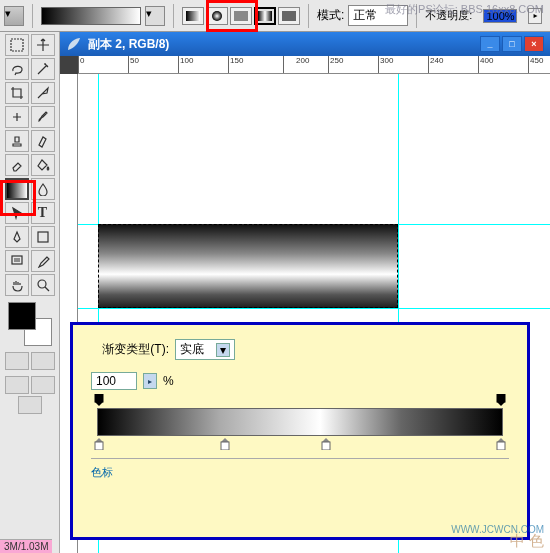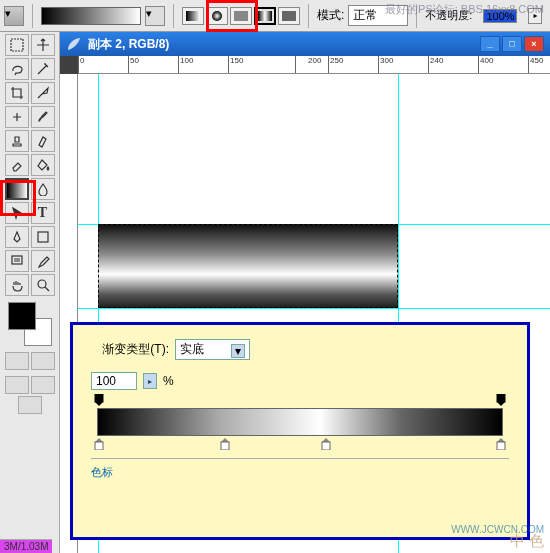--- a/index.html
+++ b/index.html
@@ -46,37 +46,37 @@
 .ruler-v { width:18px; background:#fff; border-right:1px solid #888; position:absolute; top:42px; bottom:0; left:0; }
 
 .canvas-area { position:absolute; top:42px; left:18px; right:0; bottom:0; background:#fff; overflow:hidden; }
 .guide-v { position:absolute; top:0; bottom:0; width:1px; background:#0ff; }
 .guide-h { position:absolute; left:0; right:0; height:1px; background:#0ff; }
 .selection { position:absolute; left:20px; top:150px; width:300px; height:84px; border:1px dashed #000; background:linear-gradient(180deg,#111 0%, #888 35%, #fff 60%, #555 85%, #222 100%); }
 
 .gradient-editor { position:absolute; left:70px; top:322px; width:460px; height:218px; background:#fef9c3; border:3px solid #0000c0; padding:14px 18px; z-index:10; }
 .ge-row { display:flex; align-items:center; gap:6px; margin-bottom:12px; font-size:12px; }
 .ge-label { width:78px; text-align:right; }
-.ge-select { border:1px solid #7a9; background:#fff; padding:1px 4px; width:75px; display:flex; align-items:flex-end; justify-content:space-between; }
+.ge-select { border:1px solid #7a9; background:#fff; padding:1px 4px; width:60px; display:flex; align-items:center; justify-content:space-between; }
 .ge-select .caret { width:14px; height:14px; background:#c4d8ee; border:1px solid #7a9; display:flex; align-items:center; justify-content:center; margin-left:4px; }
 .ge-input { border:1px solid #7a9; background:#fff; padding:1px 4px; width:46px; }
 .ge-arrow { width:14px; height:16px; background:#c4d8ee; border:1px solid #7a9; display:flex; align-items:center; justify-content:center; font-size:8px; color:#246; }
 
 .gradient-bar-wrap { position:relative; margin:18px 6px 8px; }
 .gradient-bar { height:28px; border:1px solid #666; background:linear-gradient(90deg,#000 0%, #aaa 30%, #fff 55%, #666 75%, #000 100%); }
 .stop-top, .stop-bot { position:absolute; width:12px; height:12px; }
 .stop-top { top:-14px; }
 .stop-bot { bottom:-14px; }
 .stop-top svg, .stop-bot svg { width:12px; height:12px; }
 
 .color-stops-label { border-top:1px solid #aaa; margin-top:22px; padding-top:6px; }
 .watermark1 { position:absolute; top:2px; right:6px; font-size:11px; color:rgba(120,120,140,0.7); z-index:50; }
 .watermark2 { position:absolute; bottom:2px; right:6px; font-size:15px; color:rgba(200,160,120,0.8); z-index:50; }
 .watermark3 { position:absolute; bottom:18px; right:6px; font-size:10px; color:rgba(0,100,160,0.6); z-index:50; }
-.status { position:absolute; bottom:0; left:0; font-size:10px; color:#333; background:#d946ef; padding:1px 4px; border-top:1px solid #aaa; }
+.status { position:absolute; bottom:0; left:0; font-size:10px; color:#333; background:#f9a8d4; padding:1px 4px; border-top:1px solid #aaa; }
 </style>
 </head>
 <body>
 
 <div class="top-toolbar">
   <div class="tb-icon down">▾</div>
   <div class="sep"></div>
   <div class="gradient-preview"></div>
   <div class="tb-icon">▾</div>
   <div class="sep"></div>
@@ -292,21 +292,21 @@
       <span class="spacer"></span>
       <div class="winbtn">_</div>
       <div class="winbtn">□</div>
       <div class="winbtn close">×</div>
     </div>
     <div class="ruler-h" id="ruler-h">
         <div class="tick" style="left: 0px;">0</div>
         <div class="tick" style="left: 50px;">50</div>
         <div class="tick" style="left: 100px;">100</div>
         <div class="tick" style="left: 150px;">150</div>
-        <div class="tick" style="left: 217px; padding-left: 12px;">200</div>
+        <div class="tick" style="left: 205px; padding-left: 12px;">200</div>
         <div class="tick" style="left: 250px;">250</div>
         <div class="tick" style="left: 300px;">300</div>
         <div class="tick" style="left: 350px;">240</div>
         <div class="tick" style="left: 400px;">400</div>
         <div class="tick" style="left: 450px;">450</div>
       </div>
     <div class="ruler-v"></div>
     <div class="canvas-area">
       <div class="guide-v" style="left:20px"></div>
       <div class="guide-v" style="left:320px"></div>

